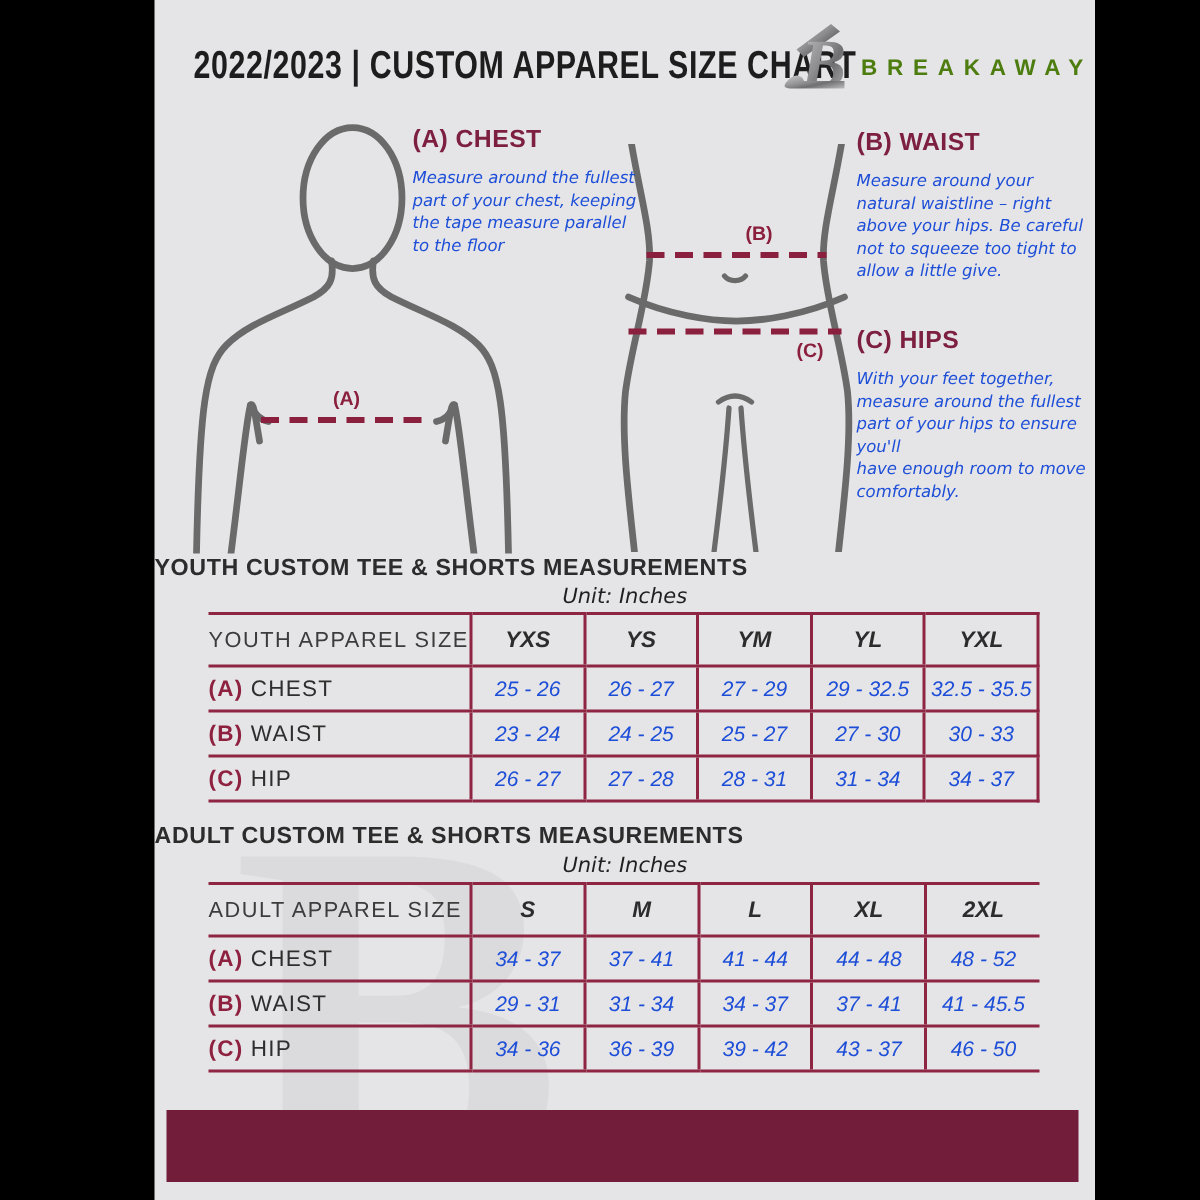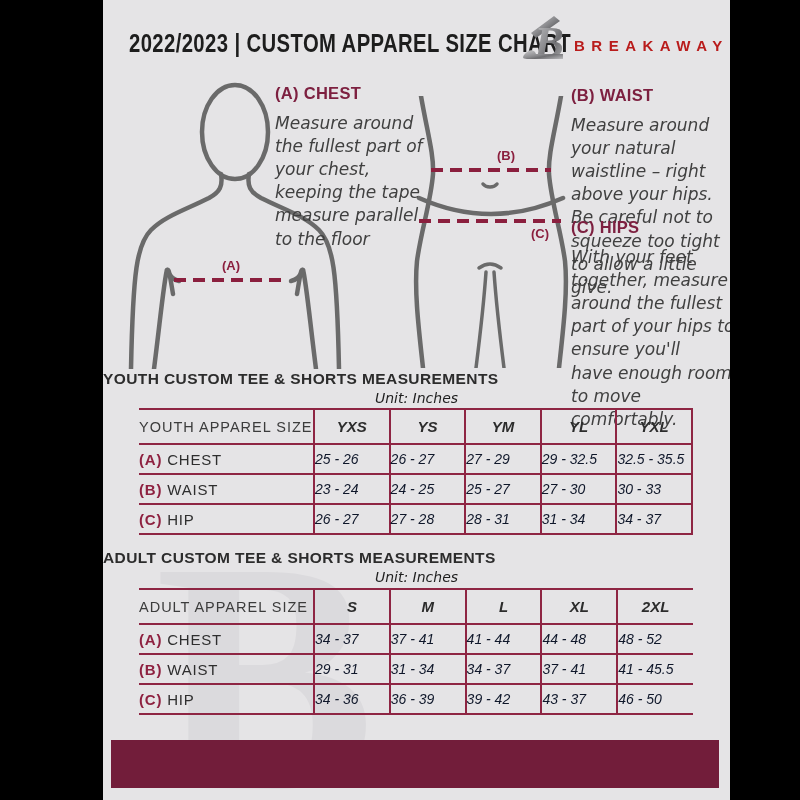--- a/index.html
+++ b/index.html
@@ -18,38 +18,38 @@
   
   .doc-title {
     position:absolute; left:26px; top:28px;
     font-size:26px; font-weight:bold; color:#1d1d1d;
     letter-spacing:0.5px; white-space:nowrap;
     transform:scaleX(0.78); transform-origin:left top;
   }
   .brand { position:absolute; left:418px; top:14px; display:flex; align-items:center; }
   .brand-name {
     margin-left:9px; margin-top:10px; font-size:15px; font-weight:bold;
-    letter-spacing:6.5px; color:#b91c1c; white-space:nowrap;
+    letter-spacing:6.5px; color:#4d7c0f; white-space:nowrap;
   }
 
   
   .fig { position:absolute; }
   .fig-torso { left:18px; top:80px; }
   .fig-lower { left:298px; top:96px; }
   .note { position:absolute; z-index:1; }
   .note-a { left:172px; top:84px; width:150px; }
   .note-b { left:468px; top:86px; width:160px; }
   .note-c { left:468px; top:218px; width:164px; }
   .note h3 {
     margin:0 0 9px 0; font-size:16.5px; font-weight:bold;
     color:#7d2040; letter-spacing:0.3px;
   }
   .note p {
     margin:0; font-family:"DejaVu Sans", sans-serif; font-style:italic;
-    font-size:17px; line-height:1.36; color:#404040; white-space:pre-line;
+    font-size:11px; line-height:1.36; color:#1d4ed8; white-space:pre-line;
   }
 
   
   .tbl-title {
     position:absolute; left:0; width:627px; text-align:left;
     font-size:15.5px; font-weight:bold; letter-spacing:0.4px; color:#2c2c2c; z-index:1;
   }
   .tbl-unit {
     position:absolute; left:0; width:627px; text-align:center;
     font-family:"DejaVu Sans", sans-serif; font-style:italic;
@@ -63,21 +63,21 @@
   .size-table col.c-label { width:175px; }
   .size-table td { border-bottom:2px solid #8e2543; padding:0; }
   .size-table tr.head td { border-top:2px solid #8e2543; height:33px; }
   .size-table tr.data td { height:28px; }
   .size-table td + td { border-left:2px solid #8e2543;font-style:italic; }
   .youth-table td:last-child { border-right:2px solid #8e2543; }
   .cell-label-h { font-size:14.5px; color:#3c3c3c; letter-spacing:1px; padding-left:14px;margin-top:15px; }
   .cell-size-h { font-size:15px; font-weight:bold; color:#2c2c2c; text-align:center; }
   .cell-row-label { padding-left:14px; font-size:15px; letter-spacing:0.8px; color:#2e2e2e; white-space:nowrap; }
   .cell-row-label .tag { font-weight:bold; color:#8e2140; margin-right:5px; }
-  .cell-val { font-size:14px; color:#0f172a; }
+  .cell-val { font-size:14px; color:#1d4ed8; text-align:center; }
 
   
   .watermark {
     position:absolute; left:52px; top:548px; z-index:0;
     font-family:"Liberation Serif", serif; font-weight:bold;
     font-size:330px; line-height:0.78; color:#dbdadd;
     user-select:none; pointer-events:none;
   }
   .footer-bar {
     position:absolute; left:8px; top:740px; width:608px; height:48px;

